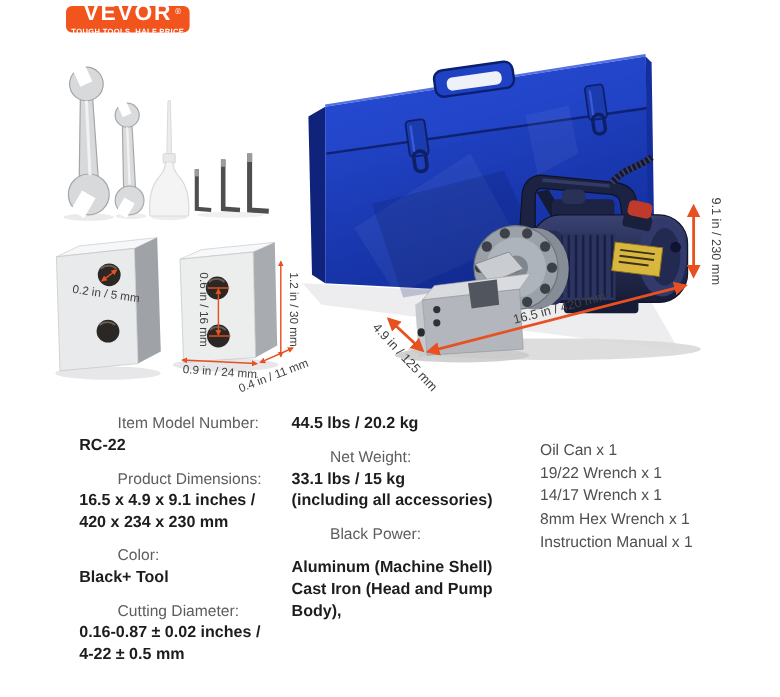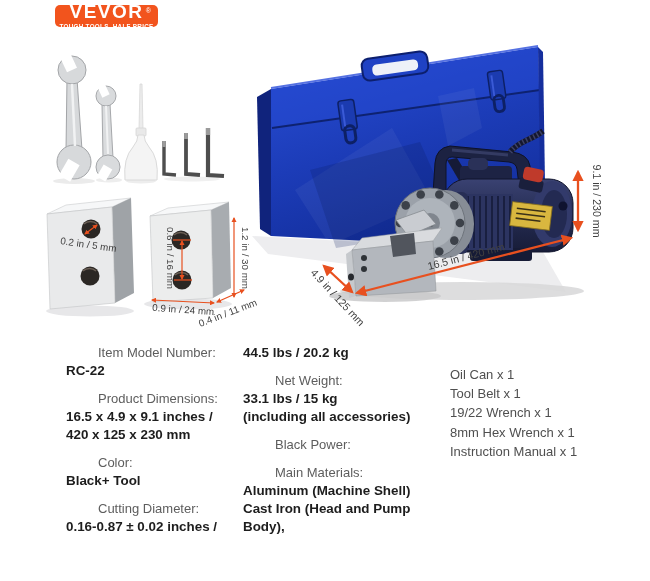--- a/index.html
+++ b/index.html
@@ -269,52 +269,52 @@
   </svg>
 
   <div class="col col1">
     <div class="spec-group">
       <div class="spec-label">Item Model Number:</div>
       <div class="spec-value">RC-22</div>
     </div>
     <div class="spec-group">
       <div class="spec-label">Product Dimensions:</div>
       <div class="spec-value">16.5 x 4.9 x 9.1 inches /</div>
-      <div class="spec-value">420 x 125 x 230 mm</div>
+      <div class="spec-value">420 x 234 x 230 mm</div>
     </div>
     <div class="spec-group">
       <div class="spec-label">Color:</div>
       <div class="spec-value">Black+ Tool</div>
     </div>
     <div class="spec-group">
       <div class="spec-label">Cutting Diameter:</div>
       <div class="spec-value">0.16-0.87 ± 0.02 inches /</div>
+      <div class="spec-value">4-22 ± 0.5 mm</div>
     </div>
   </div>
 
   <div class="col col2">
     <div class="spec-group">
       <div class="spec-value">44.5 lbs / 20.2 kg</div>
     </div>
     <div class="spec-group">
       <div class="spec-label">Net Weight:</div>
       <div class="spec-value">33.1 lbs / 15 kg</div>
       <div class="spec-value">(including all accessories)</div>
     </div>
     <div class="spec-group">
       <div class="spec-label">Black Power:</div>
     </div>
     <div class="spec-group">
-      <div class="spec-label">Main Materials:</div>
       <div class="spec-value">Aluminum (Machine Shell)</div>
       <div class="spec-value">Cast Iron (Head and Pump Body),</div>
     </div>
   </div>
 
   <div class="col col3">
     <div class="acc-item">Oil Can x 1</div>
-    <div class="acc-item">Tool Belt x 1</div>
     <div class="acc-item">19/22 Wrench x 1</div>
+    <div class="acc-item">14/17 Wrench x 1</div>
     <div class="acc-item">8mm Hex Wrench x 1</div>
     <div class="acc-item">Instruction Manual x 1</div>
   </div>
 
 </div>
 
 </body></html>

